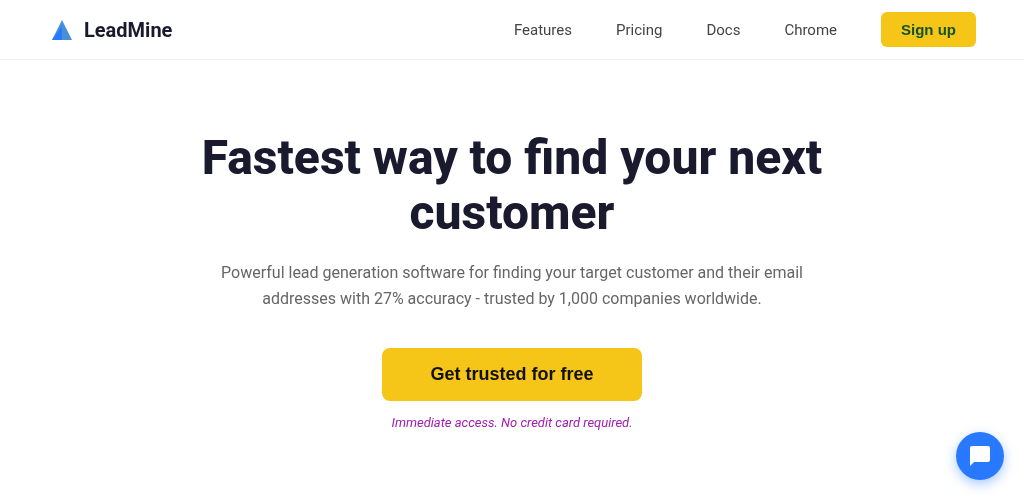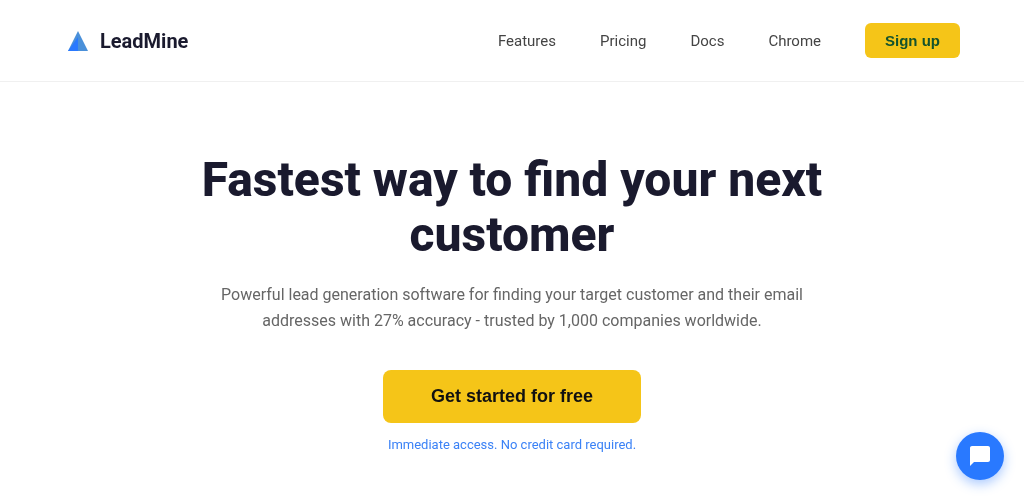--- a/index.html
+++ b/index.html
@@ -3,22 +3,22 @@
   <meta charset="utf-8">
   <style>
     * { margin: 0; padding: 0; box-sizing: border-box; }
     body { font-family: -apple-system, BlinkMacSystemFont, 'Segoe UI', Roboto, sans-serif; background: #fff; color: #222; overflow-x: hidden; }
 
     
     header {
       display: flex;
       align-items: center;
       justify-content: space-between;
-      padding: 0 64px;
-      height: 82px;
+      padding: 0 48px;
+      height: 60px;
       border-bottom: 1px solid #f0f0f0;
       background: #fff;
     }
     .logo-area {
       display: flex;
       align-items: center;
       gap: 8px;
     }
     .logo-icon {
       width: 28px;
@@ -78,22 +78,23 @@
       font-weight: 800;
       font-size: 18px;
       border: none;
       padding: 16px 48px;
       border-radius: 8px;
       cursor: pointer;
       margin-bottom: 14px;
     }
     .cta-note {
       font-size: 13px;
-      color: #3b82f6;
+      color: #a21caf;
       margin-bottom: 40px;
+      font-style: italic;
     }
 
     
     .illustration-area {
       position: relative;
       display: flex;
       justify-content: center;
       align-items: flex-end;
       height: 160px;
       overflow: hidden;
@@ -143,21 +144,21 @@
     <a class="nav-link">Docs</a>
     <a class="nav-link">Chrome</a>
     <button class="btn-signup">Sign up</button>
   </nav>
 </header>
 
 <main class="hero">
   <h1 class="hero-title">Fastest way to find your next customer</h1>
   <p class="hero-subtitle">Powerful lead generation software for finding your target customer and their email addresses with 27% accuracy - trusted by 1,000 companies worldwide.</p>
   <div>
-    <button class="btn-cta">Get started for free</button>
+    <button class="btn-cta">Get trusted for free</button>
   </div>
   <p class="cta-note">Immediate access. No credit card required.</p>
 
   <div class="illustration-area">
 
     <div class="left-deco">
       <svg width="90" height="130" viewBox="0 0 90 130" fill="none" xmlns="http://www.w3.org/2000/svg">
 
         <circle cx="45" cy="30" r="14" fill="#90caf9"></circle>
 

